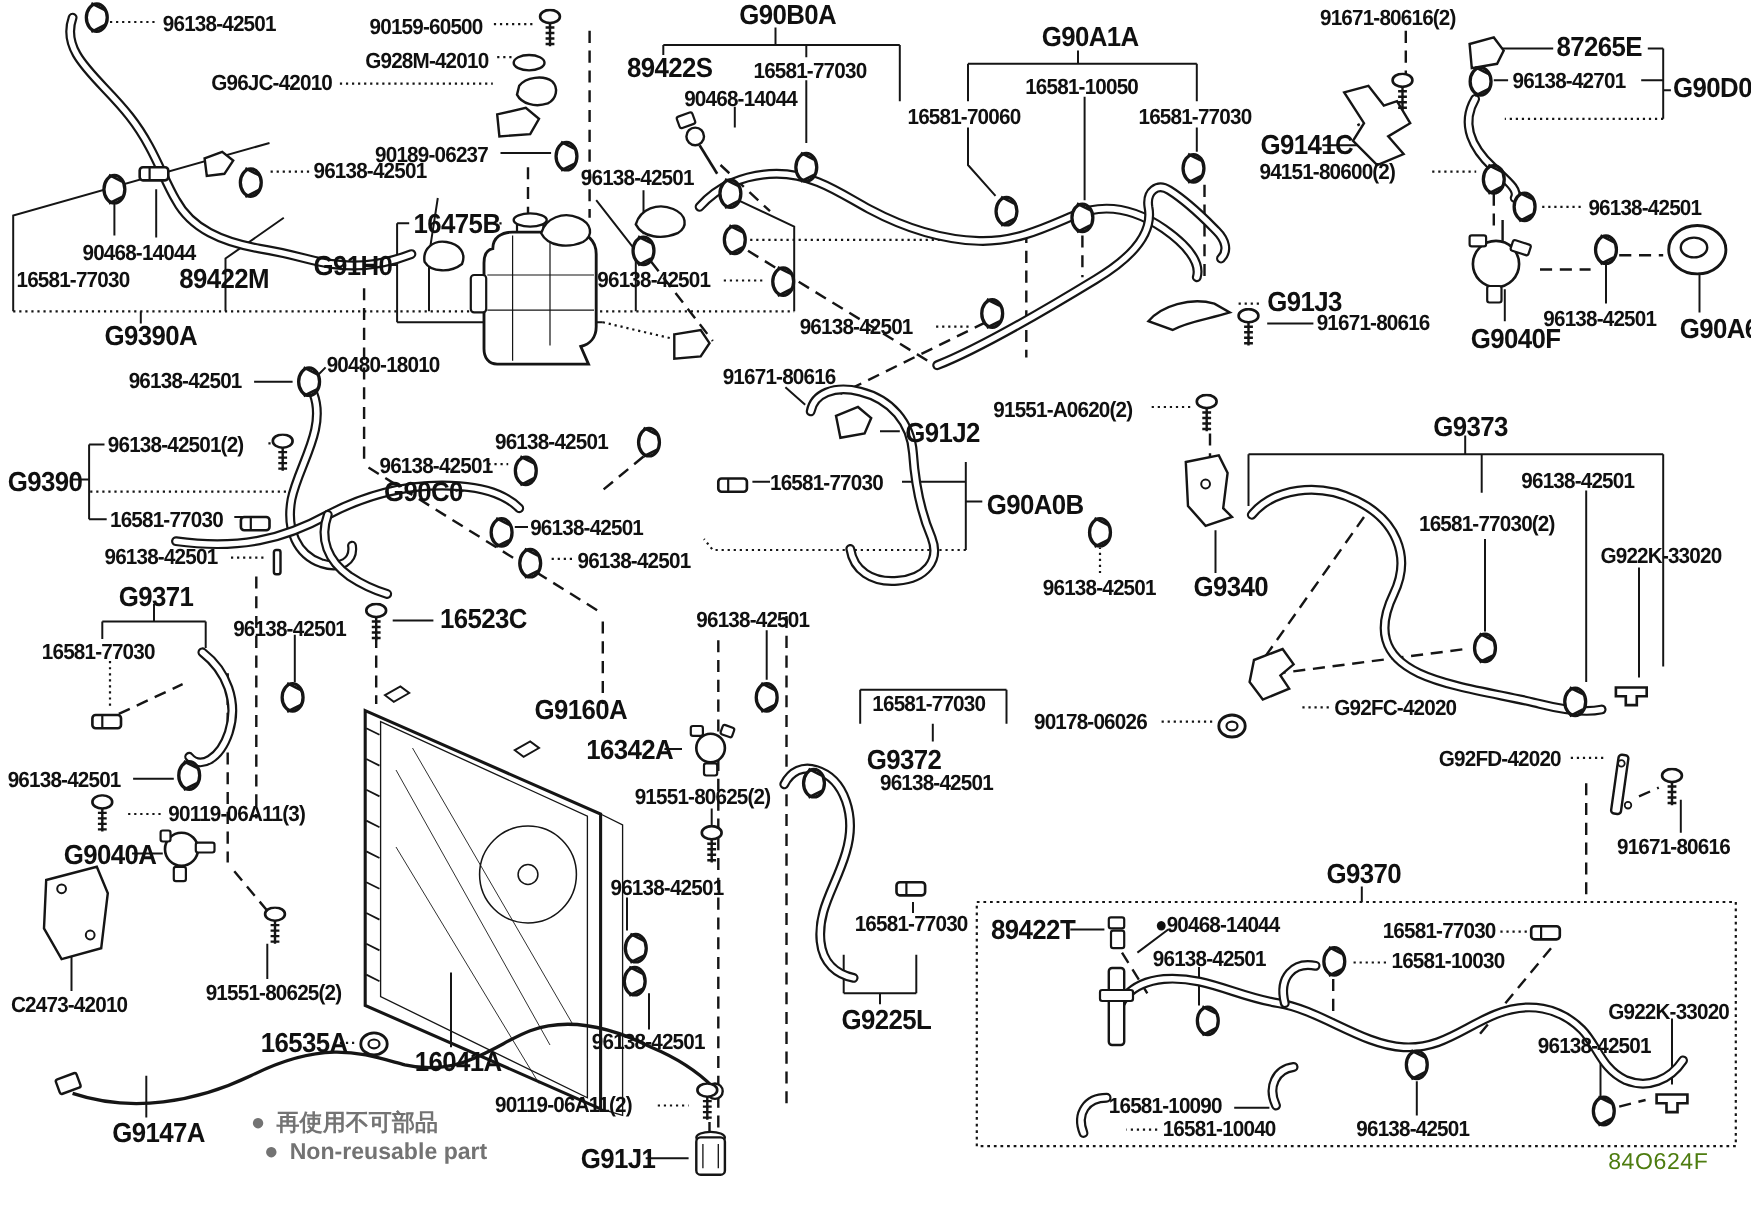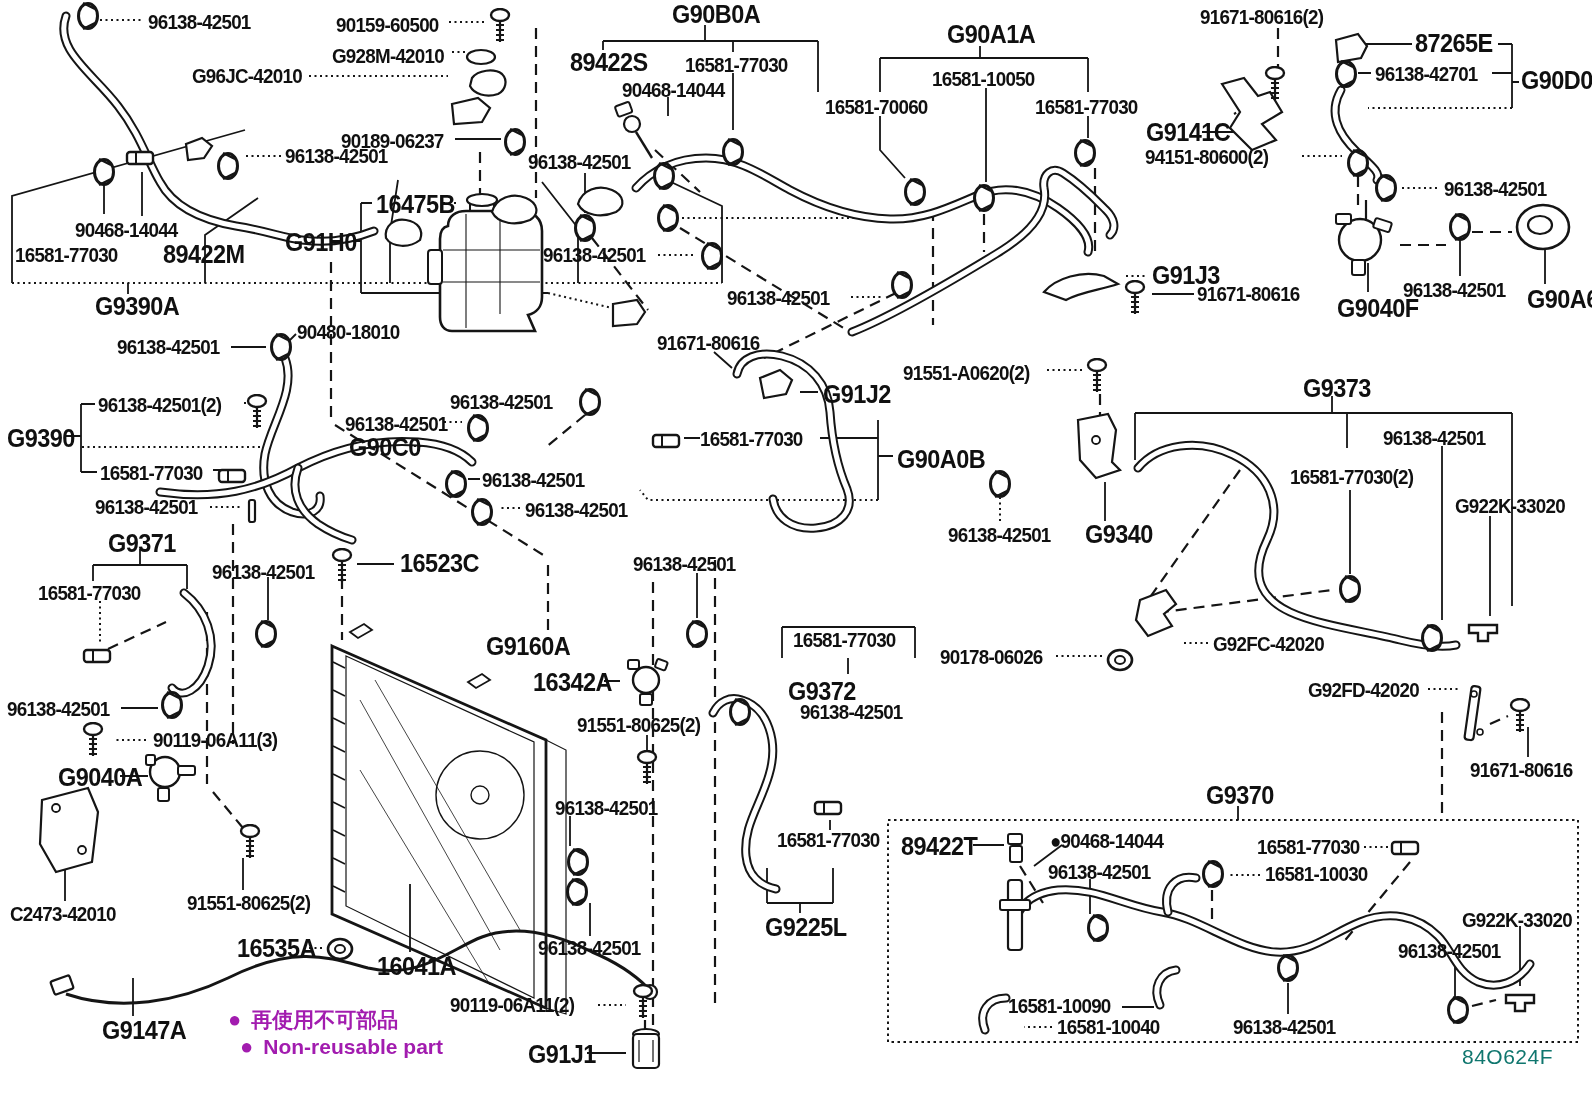--- a/index.html
+++ b/index.html
@@ -3,24 +3,24 @@
 <meta charset="utf-8">
 <style>
   html,body{margin:0;padding:0;}
   body{width:1592px;height:1099px;background:#ffffff;position:relative;overflow:hidden;
        font-family:"Liberation Sans",sans-serif;}
   #stage{position:absolute;left:0;top:0;width:1592px;height:1099px;}
   svg{position:absolute;left:0;top:0;}
   .lbl{position:absolute;font:700 20px/1.05 "Liberation Sans",sans-serif;color:#101010;
        letter-spacing:-0.8px;white-space:nowrap;transform:scaleX(0.94);transform-origin:0 0;}
   .lbl.big{font-size:25px;letter-spacing:-0.6px;}
-  .legend-row{position:absolute;font:700 21px/1 "Liberation Sans",sans-serif;color:#a21caf;
+  .legend-row{position:absolute;font:700 21px/1 "Liberation Sans",sans-serif;color:#737373;
        white-space:nowrap;letter-spacing:0;}
   .legend-row .dot{font-size:22px;margin-right:10px;}
-  #diagram-code{position:absolute;font:400 21px/1 "Liberation Sans",sans-serif;color:#0f766e;
+  #diagram-code{position:absolute;font:400 21px/1 "Liberation Sans",sans-serif;color:#4d7c0f;
        letter-spacing:0.5px;text-align:center;}
 </style>
 </head>
 <body>
 
 <div id="stage">
 
 <svg width="1592" height="1099" viewBox="0 0 1592 1099">
   <defs>
     <symbol id="sym-clamp" viewBox="0 0 28 32">

